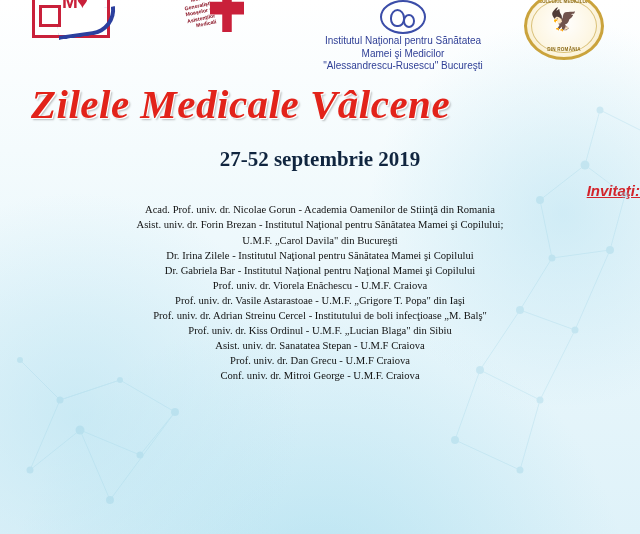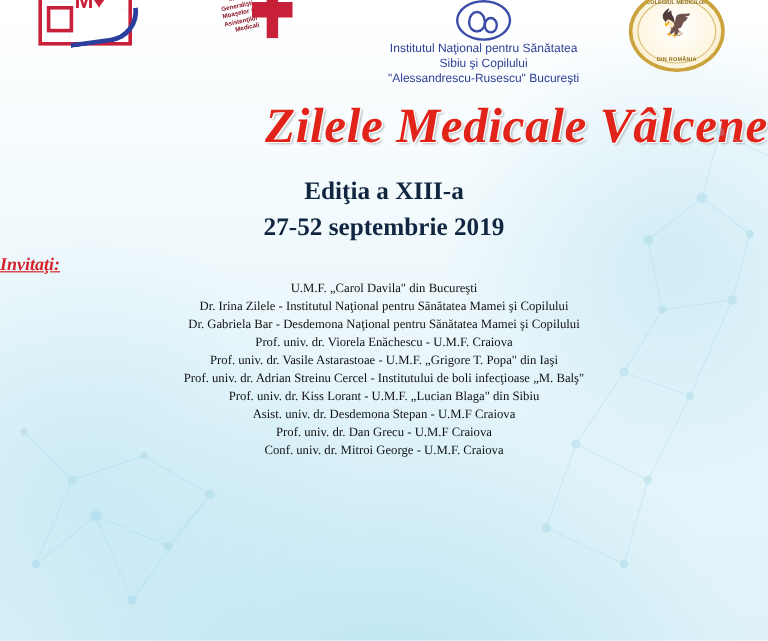--- a/index.html
+++ b/index.html
@@ -229,21 +229,21 @@
     padding: 0 24px;
     text-align: center;
     font-family: "Liberation Serif", serif;
     font-size: 14.6px;
     font-weight: bold;
     color: #101010;
     line-height: 1.38;
   }
   .main-title {
     margin-top: 18px;
-    text-align: right;
+    text-align: left;
     font-family: "Liberation Serif", serif;
     font-size: 41px;
     font-weight: bold;
     font-style: italic;
     color: #e2231a;
     letter-spacing: 0.5px;
     text-shadow: 1px 1px 0 #ffffff, 2px 2px 2px rgba(0,0,0,0.25);
     padding-left: 31px;
   }
   .edition {
@@ -251,22 +251,22 @@
     text-align: center;
     font-family: "Liberation Serif", serif;
     font-size: 21px;
     font-weight: bold;
     color: #10253f;
     line-height: 1.45;
   }
   .edition .line { display: block; }
   .invited-label {
     margin-top: 8px;
-    text-align: left;
-    font-family: Liberation Serif, serif;
+    text-align: right;
+    font-family: Liberation Sans, sans-serif;
     font-size: 15px;
     font-weight: bold;
     font-style: italic;
     color: #d3232a;
     text-decoration: underline;
   }
   .guest-list {
     margin-top: 3px;
     padding: 0 16px;
     text-align: center;
@@ -334,52 +334,53 @@
         <div class="logo2-arc-l">Ordinul Asistenţilor Medicali Generalişti, Moaşelor şi Asistenţilor Medicali</div>
         <div class="logo2-cross"></div>
         <div class="logo2-arc-r">din România</div>
       </div>
     </div>
 
     <div class="logo logo-3">
       <div class="logo3-mark"></div>
       <div class="logo3-text">
         <span>Institutul Naţional pentru Sănătatea</span><br>
-        <span>Sibiu şi Copilului</span><br>
+        <span>Mamei şi Medicilor</span><br>
         <span>"Alessandrescu-Rusescu" Bucureşti</span>
       </div>
     </div>
 
     <div class="logo logo-4">
       <div class="logo4-seal">
         <div class="ring-txt"></div>
         <div class="lbl-top">COLEGIUL MEDICILOR</div>
         <div class="eagle">🦅</div>
         <div class="lbl">DIN ROMÂNIA</div>
       </div>
     </div>
   </div>
 
 
   <div class="main-title">Zilele Medicale Vâlcene</div>
 
   <div class="edition">
-    <span class="line">Ediţia a XIII-a</span>
     <span class="line">27-52 septembrie 2019</span>
   </div>
 
   <div class="invited-label">Invitaţi:</div>
 
   <div class="guest-list">
+    <span class="g">Acad. Prof. univ. dr. Nicolae Gorun - Academia Oamenilor de Stiinţă din Romania</span>
+    <span class="g">Asist. univ. dr. Forin Brezan - Institutul Naţional pentru Sănătatea Mamei şi Copilului;</span>
     <span class="g">U.M.F. „Carol Davila" din Bucureşti</span>
     <span class="g">Dr. Irina Zilele -  Institutul Naţional pentru Sănătatea Mamei şi Copilului</span>
-    <span class="g">Dr. Gabriela Bar - Desdemona Naţional pentru Sănătatea Mamei şi Copilului</span>
+    <span class="g">Dr. Gabriela Bar - Institutul Naţional pentru Naţional Mamei şi Copilului</span>
     <span class="g">Prof. univ. dr. Viorela Enăchescu - U.M.F. Craiova</span>
     <span class="g">Prof. univ. dr.  Vasile  Astarastoae - U.M.F. „Grigore T. Popa" din Iaşi</span>
     <span class="g">Prof. univ. dr.  Adrian Streinu Cercel -  Institutului de boli infecţioase „M. Balş"</span>
-    <span class="g">Prof. univ. dr. Kiss Lorant - U.M.F. „Lucian Blaga" din Sibiu</span>
-    <span class="g">Asist. univ. dr. Desdemona Stepan - U.M.F Craiova</span>
+    <span class="g">Prof. univ. dr. Kiss Ordinul - U.M.F. „Lucian Blaga" din Sibiu</span>
+    <span class="g">Asist. univ. dr. Sanatatea Stepan - U.M.F Craiova</span>
     <span class="g">Prof. univ. dr. Dan Grecu - U.M.F Craiova</span>
     <span class="g">Conf. univ. dr. Mitroi George - U.M.F. Craiova</span>
 
   </div>
 
 </div>
 
 </body></html>

